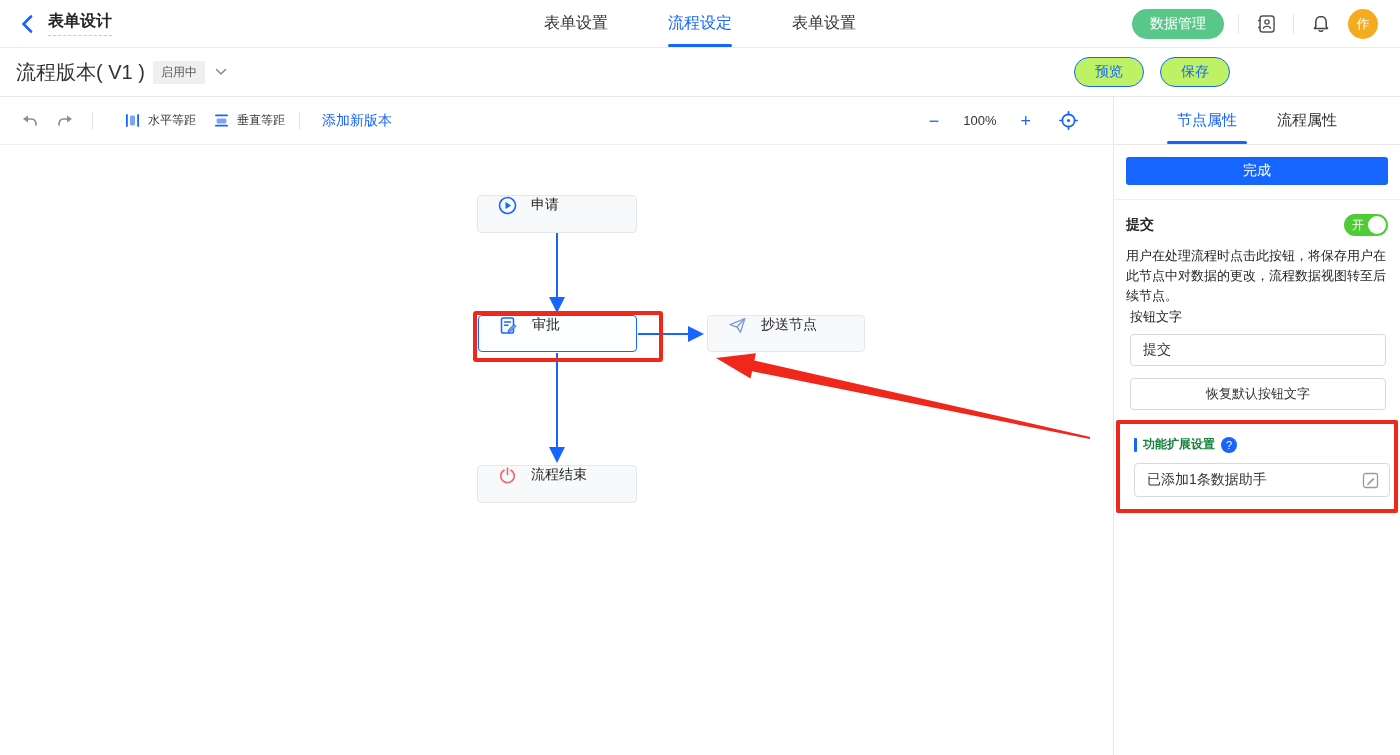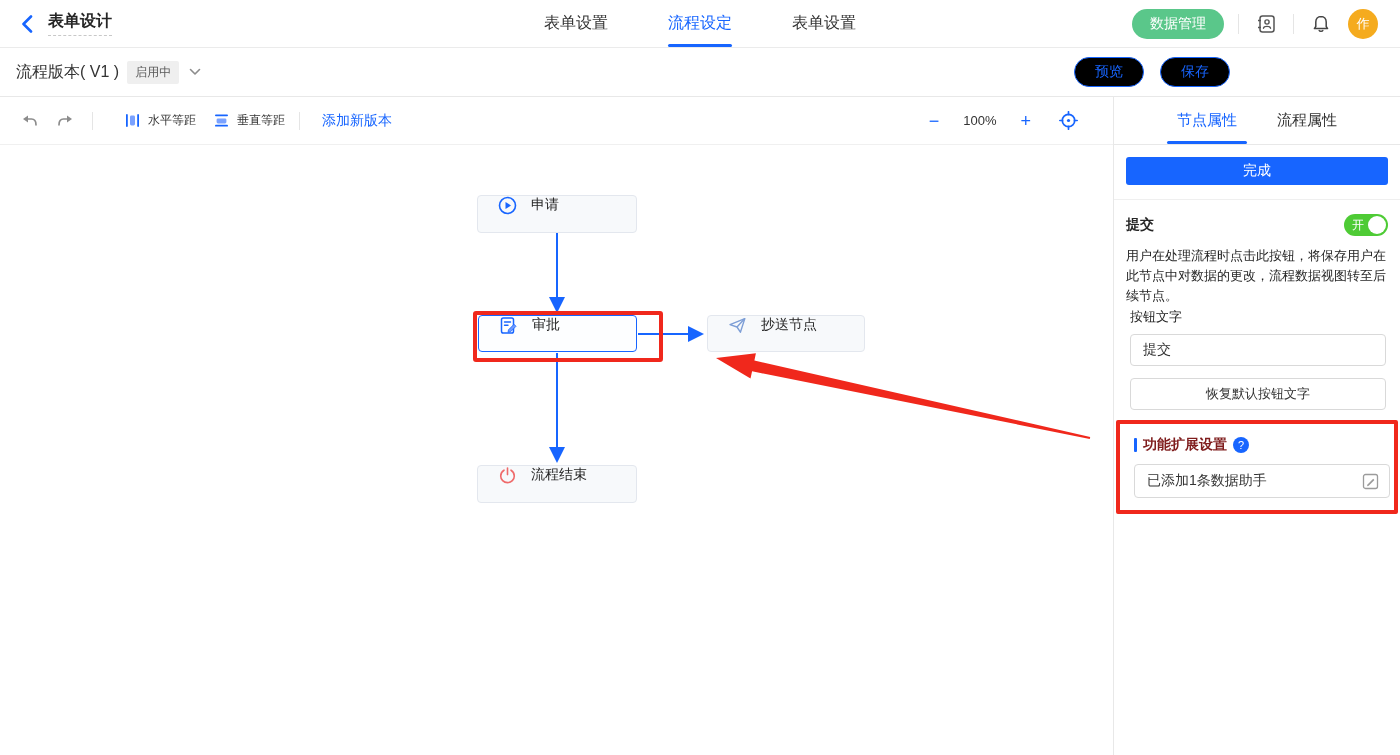--- a/index.html
+++ b/index.html
@@ -15,25 +15,25 @@
   .hdr-tab.active { color:#1765ff; }
   .hdr-tab.active::after { content:""; position:absolute; left:0; right:0; bottom:0; height:3px; background:#1765ff; border-radius:2px; }
   .hdr-right { margin-left:auto; display:flex; align-items:center; gap:14px; padding-right:22px; }
   .pill-green { background:#5ac78a; color:#fff; font-size:14px; border:none; border-radius:16px; height:30px; padding:0 18px; cursor:pointer; }
   .vdiv { width:1px; height:20px; background:#e5e5e5; }
   .icon-btn { width:26px; height:26px; display:flex; align-items:center; justify-content:center; cursor:pointer; }
   .avatar { width:30px; height:30px; border-radius:50%; background:#f5ab1e; color:#fff; font-size:13px; display:flex; align-items:center; justify-content:center; cursor:pointer; }
 
   
   .verbar { height:49px; display:flex; align-items:center; border-bottom:1px solid #e8e8e8; padding:0 16px; }
-  .ver-label { font-size:16px; color:#333; }
+  .ver-label { font-size:20px; color:#333; }
   .badge { background:#efefef; color:#595959; font-size:12px; padding:3px 8px; border-radius:2px; margin-left:8px; }
   .ver-chev { margin-left:10px; cursor:pointer; display:flex; }
   .verbar-right { margin-left:auto; display:flex; gap:16px; padding-right:154px; }
-  .pill-outline { border:1px solid #1765ff; color:#1765ff; background:#000000; border-radius:16px; height:30px; padding:0 20px; font-size:14px; cursor:pointer; }
+  .pill-outline { border:1px solid #1765ff; color:#1765ff; background:#bef264; border-radius:16px; height:30px; padding:0 20px; font-size:14px; cursor:pointer; }
 
   
   .main { display:flex; height:658px; }
   .work { width:1113px; display:flex; flex-direction:column; }
 
   
   .toolbar { height:48px; display:flex; align-items:center; padding:0 16px; border-bottom:1px solid #f0f0f0; }
   .tb-icon { width:26px; height:26px; display:flex; align-items:center; justify-content:center; cursor:pointer; }
   .tb-group { display:flex; align-items:center; gap:8px; margin-left:18px; cursor:pointer; }
   .tb-group span { font-size:12px; color:#333; }
@@ -65,21 +65,21 @@
   .toggle { width:44px; height:22px; background:#4ecb35; border-radius:11px; position:relative; display:flex; align-items:center; cursor:pointer; }
   .toggle .t-label { color:#fff; font-size:12px; margin-left:8px; }
   .toggle .knob { position:absolute; right:2px; top:2px; width:18px; height:18px; border-radius:50%; background:#fff; }
   .p-desc { font-size:13px; line-height:1.55; color:#262626; margin-top:10px; }
   .p-label { font-size:13px; font-weight:500; color:#262626; margin:2px 0 8px 4px; }
   .p-input { width:256px; margin-left:4px; height:32px; border:1px solid #d9d9d9; border-radius:4px; font-size:14px; color:#333; padding:0 12px; font-family:inherit; }
   .btn-plain { width:256px; margin:12px 0 0 4px; height:32px; background:#fff; border:1px solid #d9d9d9; border-radius:4px; font-size:13px; color:#333; cursor:pointer; }
   .ext-wrap { position:relative; margin:10px -10px 0; border:4px solid #f0281c; border-radius:2px; padding:10px 10px 12px; }
   .sec-head { display:flex; align-items:center; gap:6px; margin:2px 0 10px 4px; }
   .sec-bar { width:3px; height:14px; background:#1765ff; border-radius:1px; }
-  .sec-title { font-size:14px; font-weight:700; color:#7f1d1d; }
+  .sec-title { font-size:12px; font-weight:700; color:#15803d; }
   .q-icon { width:16px; height:16px; border-radius:50%; background:#1765ff; color:#fff; font-size:11px; display:flex; align-items:center; justify-content:center; cursor:pointer; }
   .ext-box { height:34px; border:1px solid #d9d9d9; border-radius:4px; background:#fff; display:flex; align-items:center; padding:0 10px 0 12px; margin-left:4px; width:256px; }
   .ext-box span { font-size:14px; color:#333; flex:1; }
 </style>
 </head>
 <body>
 
 <div class="hdr">
   <div class="hdr-left">
     <div class="back-btn">

